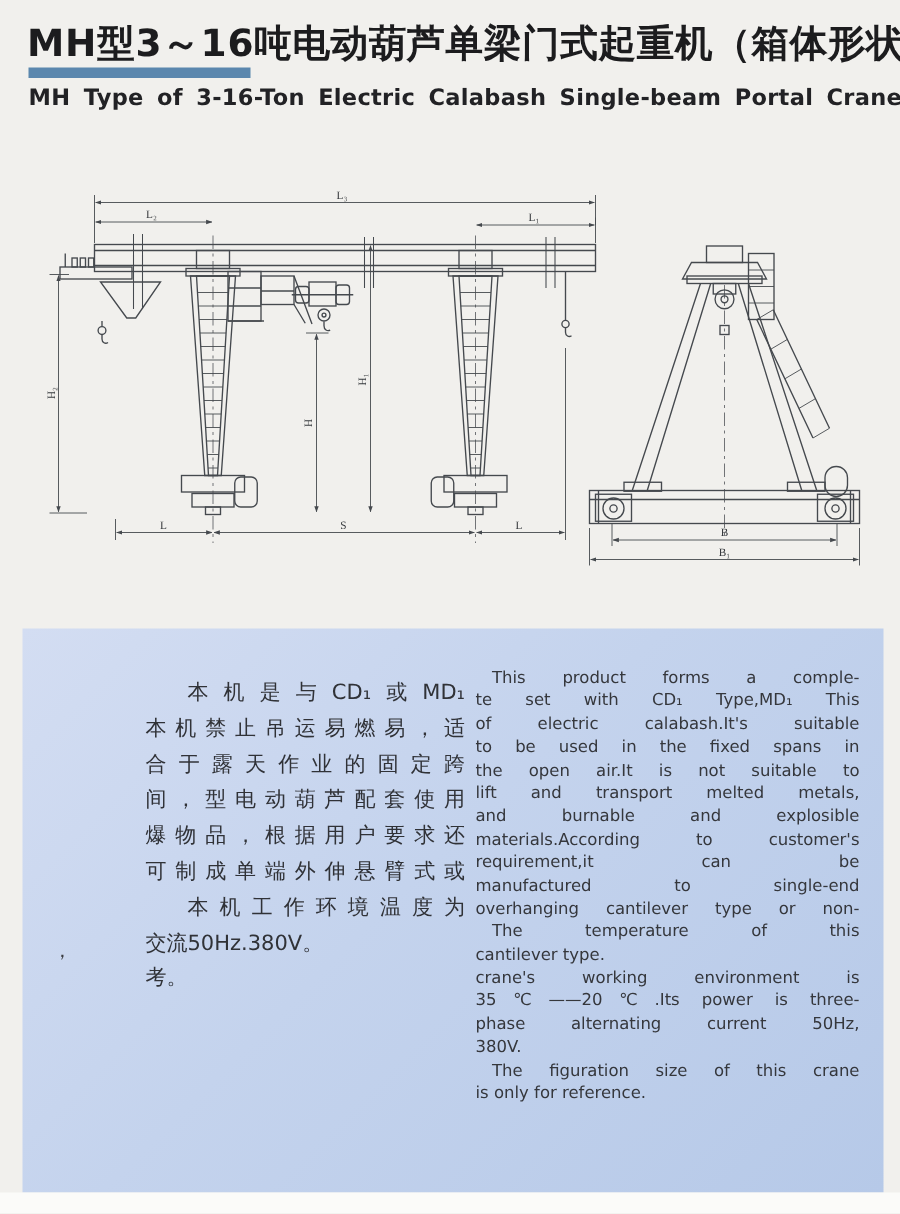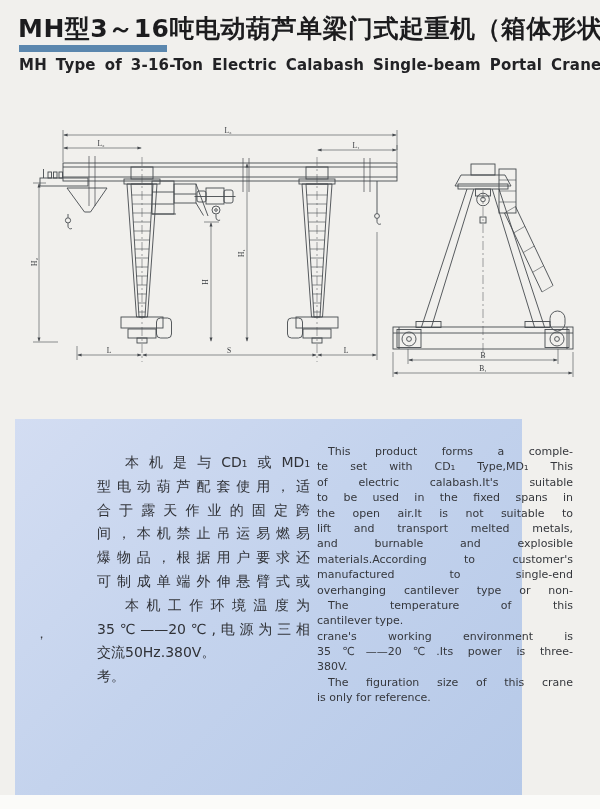--- a/index.html
+++ b/index.html
@@ -18,21 +18,21 @@
   .accent-bar{position:absolute;top:45px;left:19px;width:148px;height:7px;background:#5b87ae;}
   .title-en{
     position:absolute;top:56px;left:19px;width:566px;margin:0;
     font-size:15px;font-weight:bold;color:#222225;
     word-spacing:3.5px;letter-spacing:.2px;white-space:nowrap;
   }
   .drawing{position:absolute;top:100px;left:0;width:500px;height:315px;text-decoration:underline;}
   .drawing svg{display:block;}
   .dim-label{font-family:"Liberation Serif","DejaVu Serif",serif;}
   .panel{
-    position:absolute;left:15px;top:419px;width:507px;height:376px;
+    position:absolute;left:15px;top:419px;width:574px;height:376px;
     background:linear-gradient(135deg,#d3ddf2 0%,#c4d3ed 45%,#b6c9e8 100%);
   }
   .cn-col{position:absolute;left:82px;top:32px;width:213px;color:#303237;font-size:14px;}
   .cn-line{height:23.8px;line-height:23.8px;white-space:nowrap;}
   .cn-col .just{white-space:normal;text-align:justify;text-align-last:justify;}
   .cn-col .ind{text-indent:2em;}
   .en-col{position:absolute;left:302px;top:25px;width:256px;color:#35373c;font-size:11px;}
   .en-line{height:15.4px;line-height:15.4px;white-space:nowrap;}
   .en-col .just{white-space:normal;text-align:justify;text-align-last:justify;}
   .en-col .ind{text-indent:1em;}
@@ -187,45 +187,46 @@
     <g fill="#35383c" font-size="7.5" text-anchor="middle" class="dim-label">
       <text x="483" y="357.5">B</text>
       <text x="483" y="370.5">B₁</text>
     </g>
   </svg>
 </div>
 
 <section class="panel">
   <div class="cn-col" id="cn-col">
       <div class="cn-line ind just">本机是与CD₁或MD₁</div>
-      <div class="cn-line just">型电动葫芦配套使用，适</div>
+      <div class="cn-line just">本机禁止吊运易燃易，适</div>
       <div class="cn-line just">合于露天作业的固定跨</div>
-      <div class="cn-line just">间，本机禁止吊运易燃易</div>
+      <div class="cn-line just">间，型电动葫芦配套使用</div>
       <div class="cn-line just">爆物品，根据用户要求还</div>
       <div class="cn-line just">可制成单端外伸悬臂式或</div>
       <div class="cn-line ind just">本机工作环境温度为</div>
-      <div class="cn-line just">35℃——20℃,电源为三相</div>
       <div class="cn-line">交流50Hz.380V。</div>
       <div class="cn-line">考。</div>
     </div>
   <div class="en-col" id="en-col">
       <div class="en-line ind just">This product forms a comple-</div>
       <div class="en-line just">te set with CD₁ Type,MD₁ This</div>
       <div class="en-line just">of electric calabash.It's suitable</div>
       <div class="en-line just">to be used in the fixed spans in</div>
       <div class="en-line just">the open air.It is not suitable to</div>
       <div class="en-line just">lift and transport melted metals,</div>
       <div class="en-line just">and burnable and explosible</div>
       <div class="en-line just">materials.According to customer's</div>
+      <div class="en-line just">requirement,it can be</div>
       <div class="en-line just">manufactured to single-end</div>
       <div class="en-line just">overhanging cantilever type or non-</div>
       <div class="en-line ind just">The temperature of this</div>
       <div class="en-line">cantilever type.</div>
       <div class="en-line just">crane's working environment is</div>
       <div class="en-line just">35℃——20℃.Its power is three-</div>
+      <div class="en-line just">phase alternating current 50Hz,</div>
       <div class="en-line">380V.</div>
       <div class="en-line ind just">The figuration size of this crane</div>
       <div class="en-line">is only for reference.</div>
     </div>
   <span class="stray">，</span>
 </section>
 
 <div class="bottom-strip"></div>
 
 </body></html>

